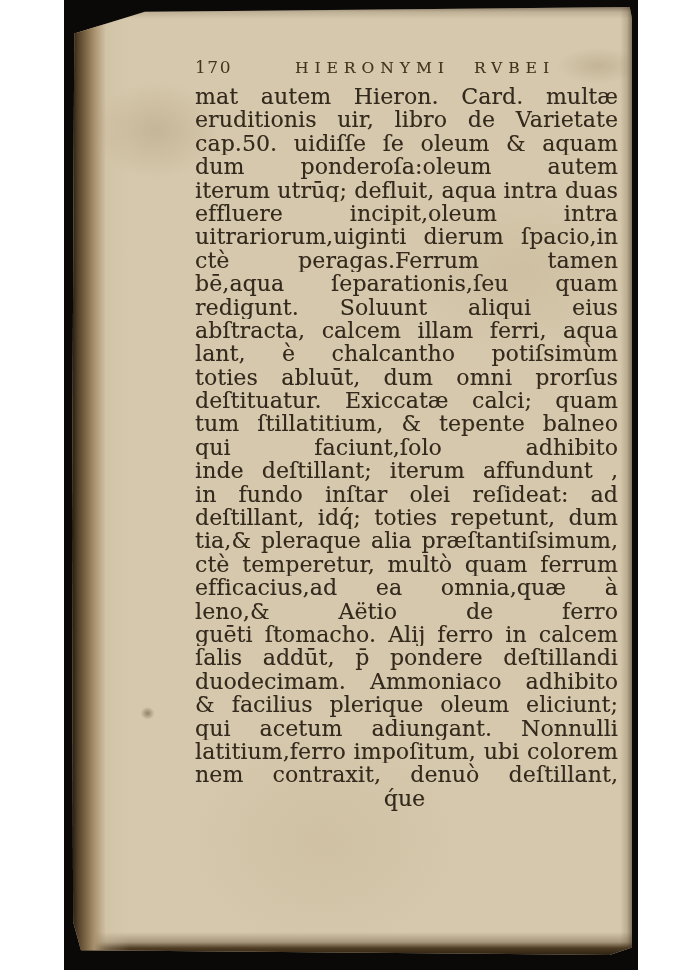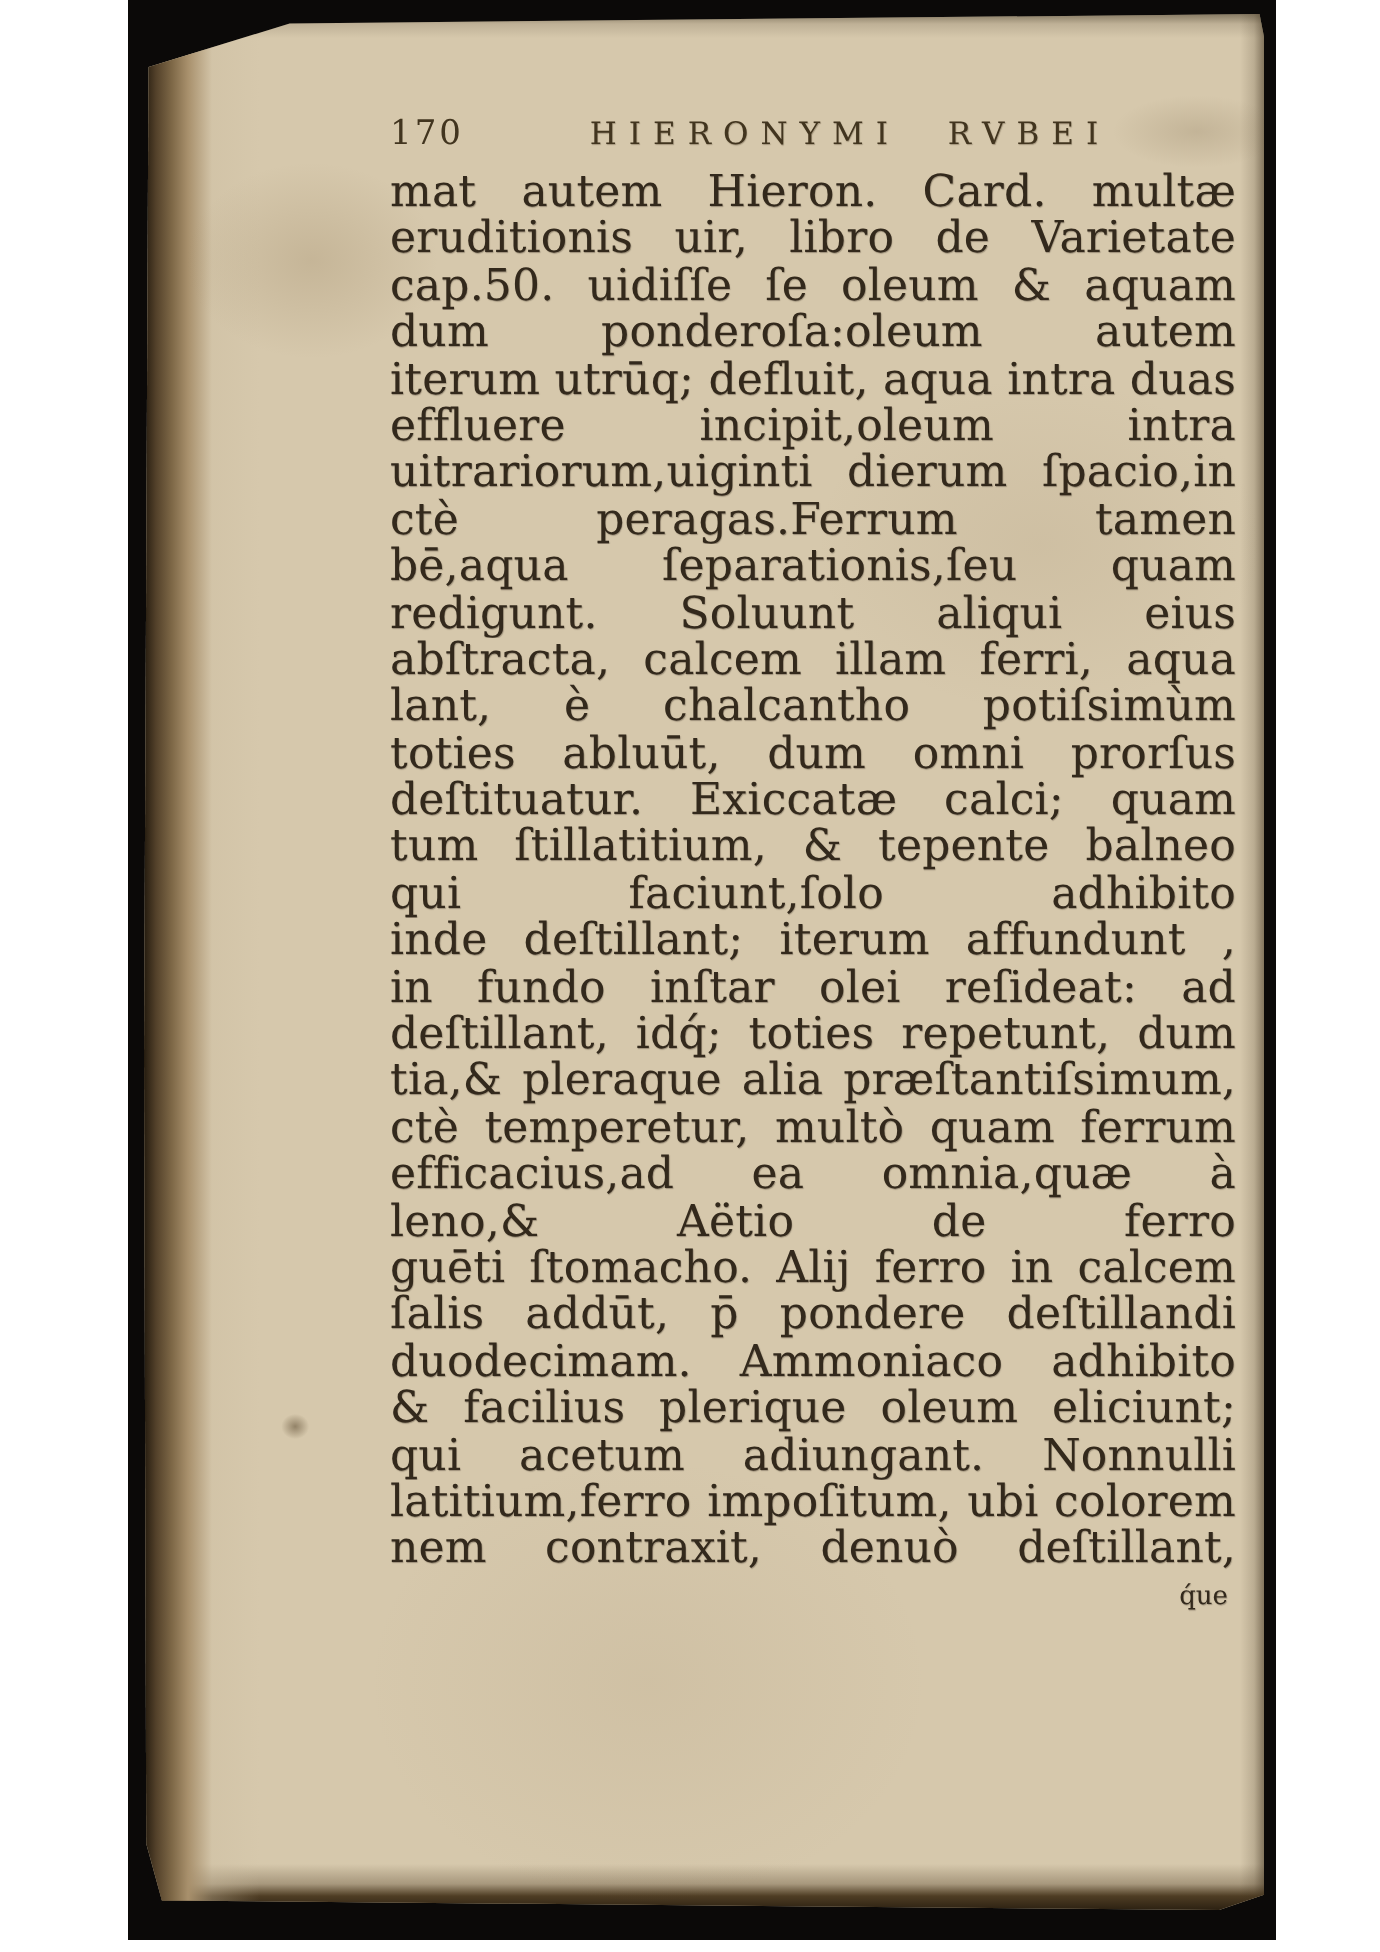--- a/index.html
+++ b/index.html
@@ -53,22 +53,22 @@
   }
   .bodytext{margin-top:4px;}
   .line{
     font-size:22px;line-height:23.4px;height:23.4px;
     text-align:justify;text-align-last:justify;
     overflow:hidden;white-space:normal;
     text-shadow:0.3px 0.3px 0.5px rgba(51,41,28,0.35);
     letter-spacing:0.1px;
   }
   .catchword{
-    font-size:13px;line-height:23.4px;height:23.4px;
-    text-align:right;padding-right:4px;
+    font-size:22px;line-height:23.4px;height:23.4px;
+    text-align:center;padding-right:4px;
     text-shadow:0.3px 0.3px 0.5px rgba(51,41,28,0.35);
   }
 </style>
 </head>
 <body>
 
 <div class="canvas">
   <div class="scan">
     <div class="paper">
       <div class="textblock">

